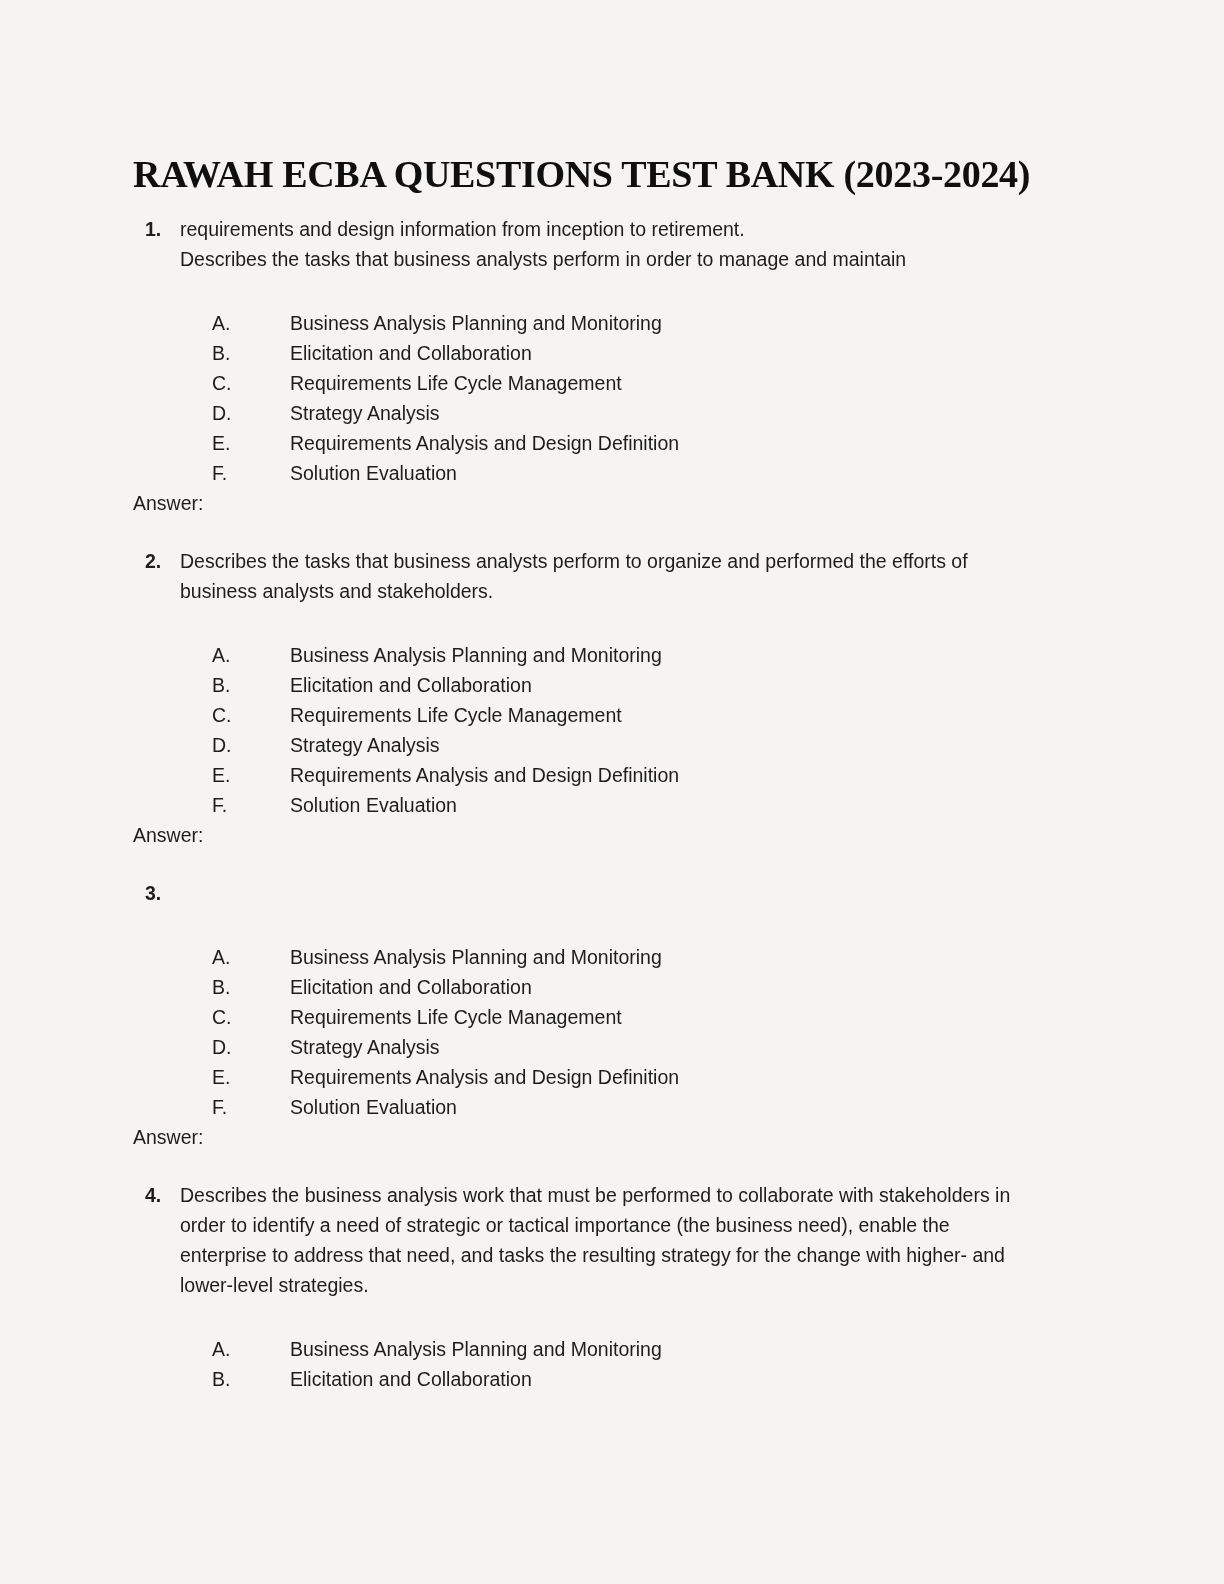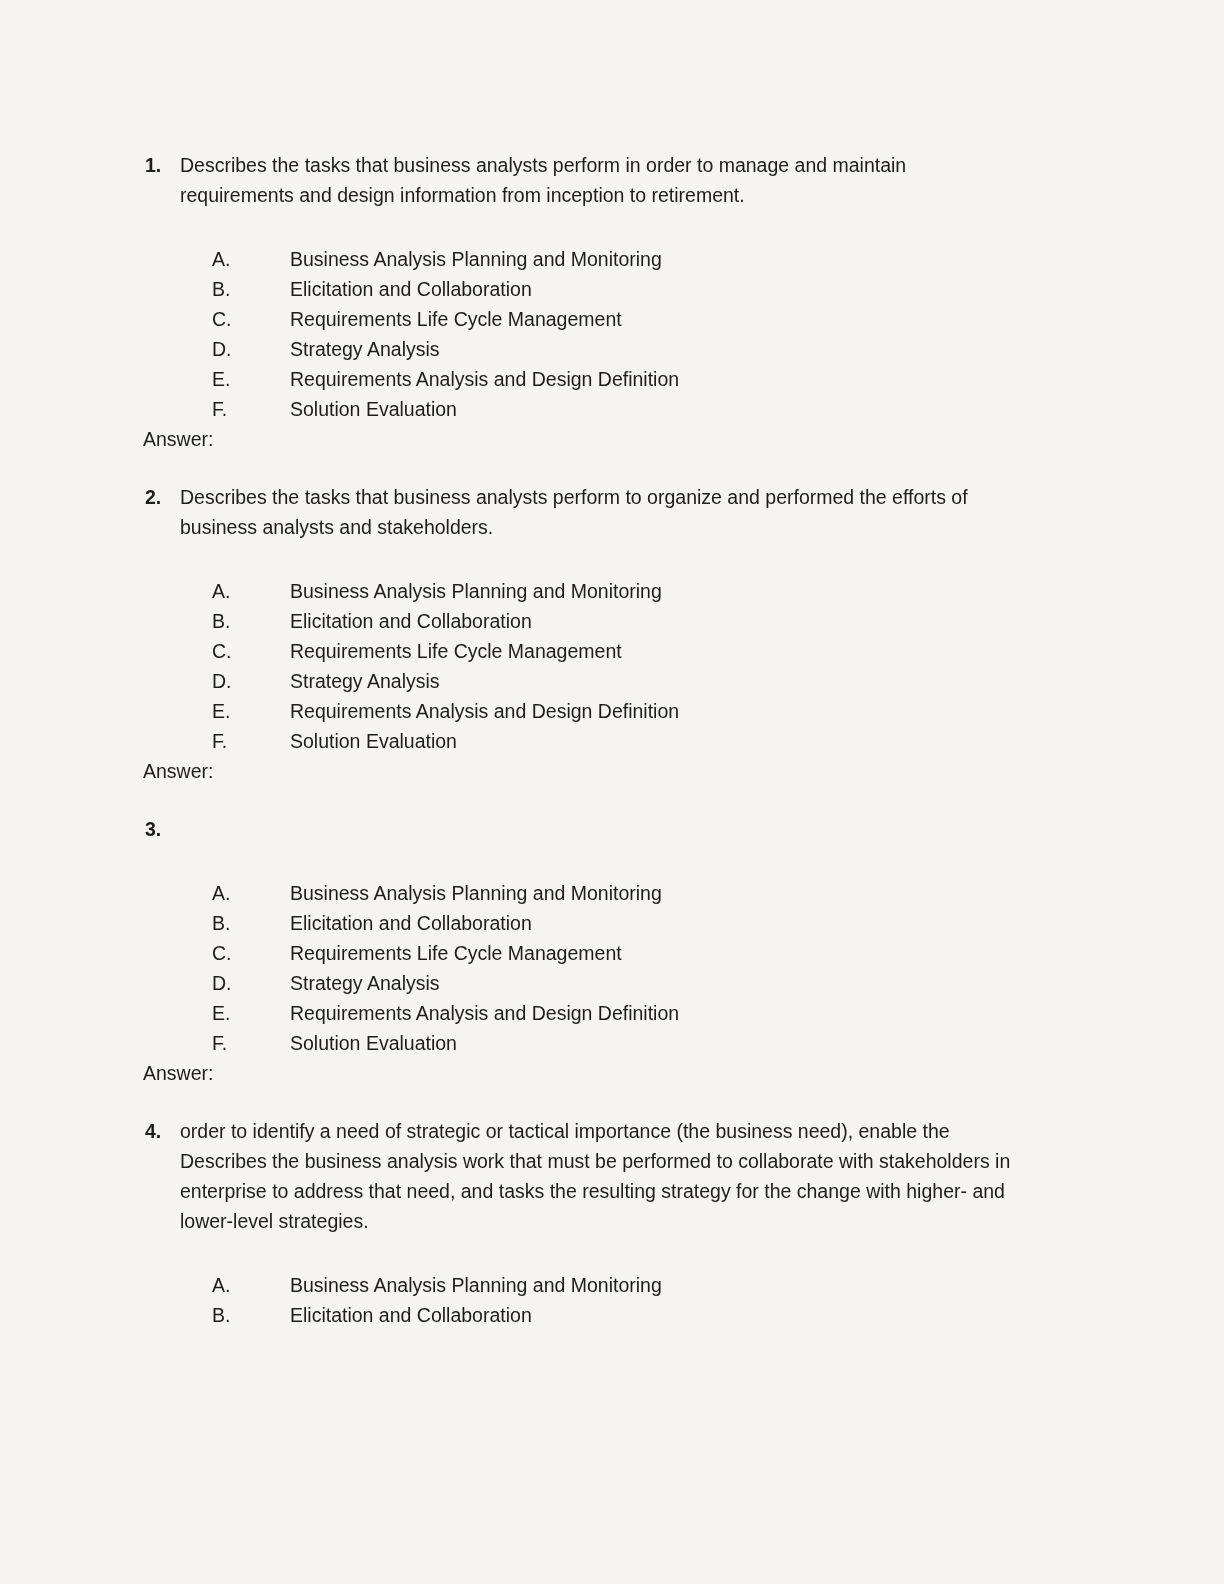--- a/index.html
+++ b/index.html
@@ -44,35 +44,36 @@
   }
   .q-lines { flex: 1; }
   .q-line { min-height: 30px; }
   .options { margin-top: 34px; }
   .opt-row { display: flex; }
   .opt-letter {
     flex: 0 0 78px;
     margin-left: 79px;
   }
   .opt-text { flex: 1; }
-  .answer-line { margin-left: 10px; }
+  .answer-line { }
 </style>
 </head>
 <body>
 
 <div class="page">
   <div class="content">
 
+    <h1 class="doc-title">RAWAH ECBA QUESTIONS TEST BANK (2023-2024)</h1>
 
     <div class="question">
       <div class="q-head">
         <div class="q-num">1.</div>
         <div class="q-lines">
+          <div class="q-line">requirements and design information from inception to retirement.</div>
           <div class="q-line">Describes the tasks that business analysts perform in order to manage and maintain</div>
-          <div class="q-line">requirements and design information from inception to retirement.</div>
         </div>
       </div>
       <div class="options">
         <div class="opt-row">
           <div class="opt-letter">A.</div>
           <div class="opt-text">Business Analysis Planning and Monitoring</div>
         </div>
         <div class="opt-row">
           <div class="opt-letter">B.</div>
           <div class="opt-text">Elicitation and Collaboration</div>
@@ -166,22 +167,22 @@
           <div class="opt-text">Solution Evaluation</div>
         </div>
       </div>
       <div class="answer-line">Answer:</div>
     </div>
 
     <div class="question">
       <div class="q-head">
         <div class="q-num">4.</div>
         <div class="q-lines">
+          <div class="q-line">Describes the business analysis work that must be performed to collaborate with stakeholders in</div>
           <div class="q-line">order to identify a need of strategic or tactical importance (the business need), enable the</div>
-          <div class="q-line">Describes the business analysis work that must be performed to collaborate with stakeholders in</div>
           <div class="q-line">enterprise to address that need, and tasks the resulting strategy for the change with higher- and</div>
           <div class="q-line">lower-level strategies.</div>
         </div>
       </div>
       <div class="options">
         <div class="opt-row">
           <div class="opt-letter">A.</div>
           <div class="opt-text">Business Analysis Planning and Monitoring</div>
         </div>
         <div class="opt-row">

